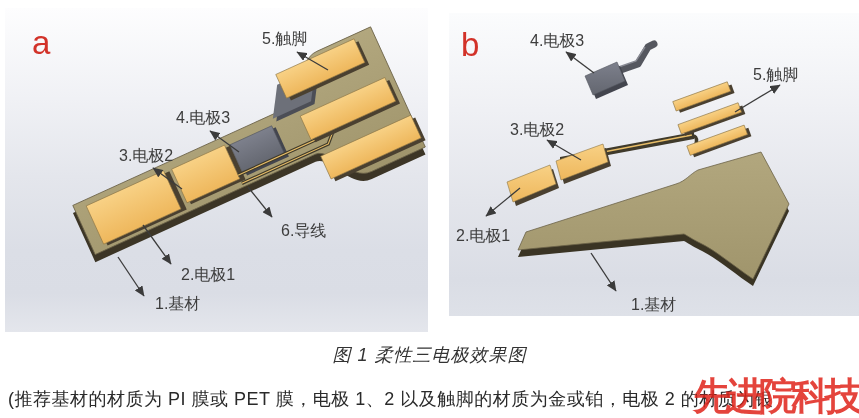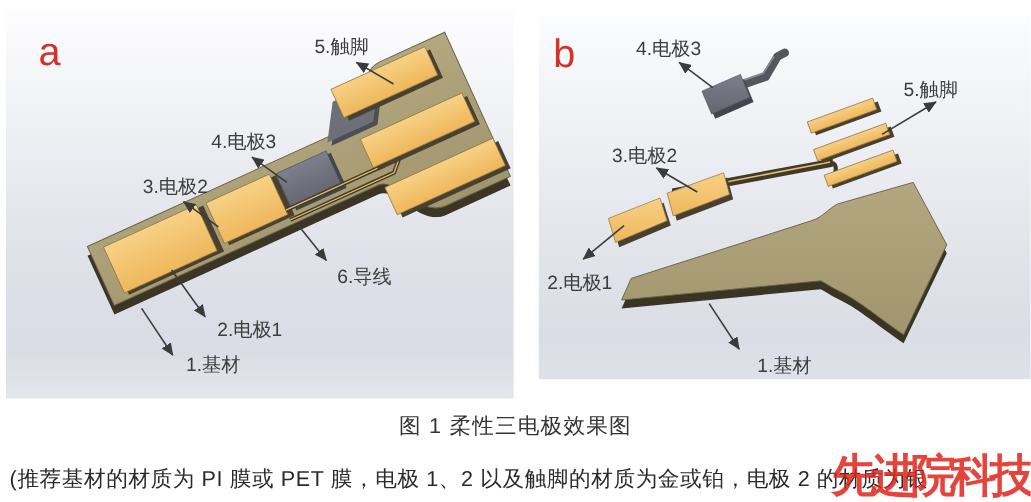--- a/index.html
+++ b/index.html
@@ -8,21 +8,21 @@
   .render-bg{position:absolute;}
   .bg-a{left:5px;top:8px;width:423px;height:324px;
         background:linear-gradient(180deg,#fdfdfe 0%,#f0f1f5 28%,#e4e6ec 52%,#dbdee6 75%,#dadde5 88%,#e4e6ec 100%);}
   .bg-b{left:449px;top:13px;width:410px;height:303px;
         background:linear-gradient(180deg,#fbfcfd 0%,#eff0f4 32%,#e3e5eb 62%,#dadde5 88%,#dee1e8 100%);}
   svg.fig{position:absolute;left:0;top:0;}
   .lbl{font-size:16px;fill:#3d3d3d;}
   .panel-letter{font-size:33px;fill:#d23229;}
   .leader{stroke:#3b3b3b;stroke-width:1.3;fill:none;}
   .caption{position:absolute;top:343px;left:0;width:100%;text-align:center;
-           font-size:18px;color:#333333;letter-spacing:1px;}
+           font-size:18px;color:#333333;letter-spacing:1px;font-style:italic;}
   .note{position:absolute;top:387px;left:8px;font-size:18px;color:#2a2a2a;
         white-space:nowrap;letter-spacing:0.5px;}
   .watermark{position:absolute;left:693px;top:371px;font-size:38px;font-weight:bold;
              color:#e0241b;opacity:0.85;letter-spacing:-5px;white-space:nowrap;}
 </style>
 </head>
 <body>
 
 <div class="page">
 

